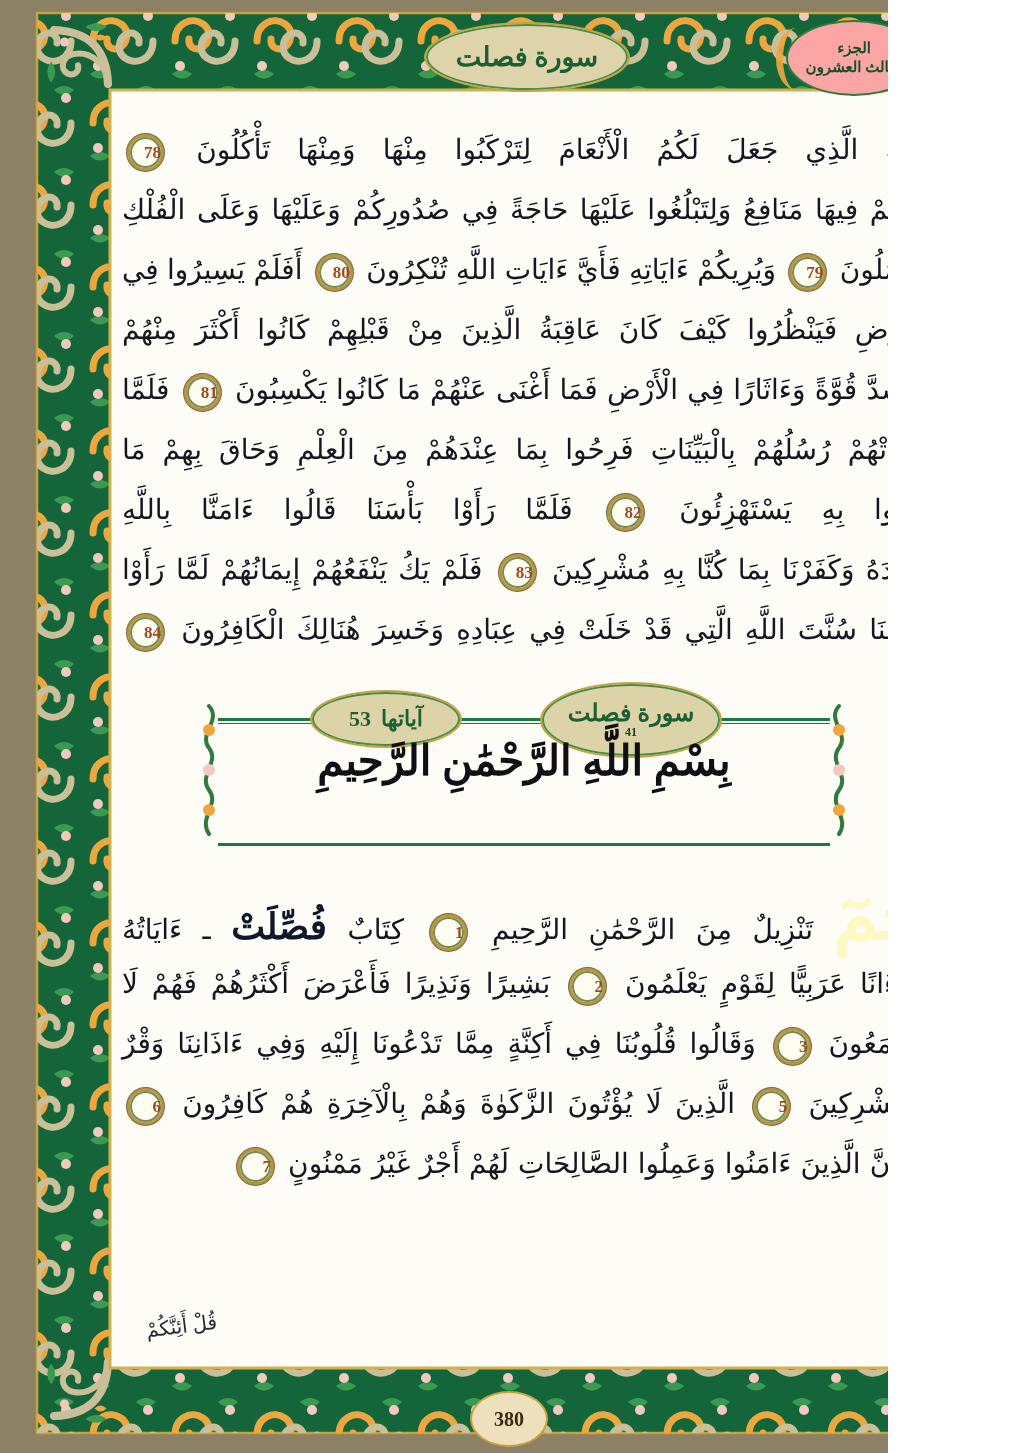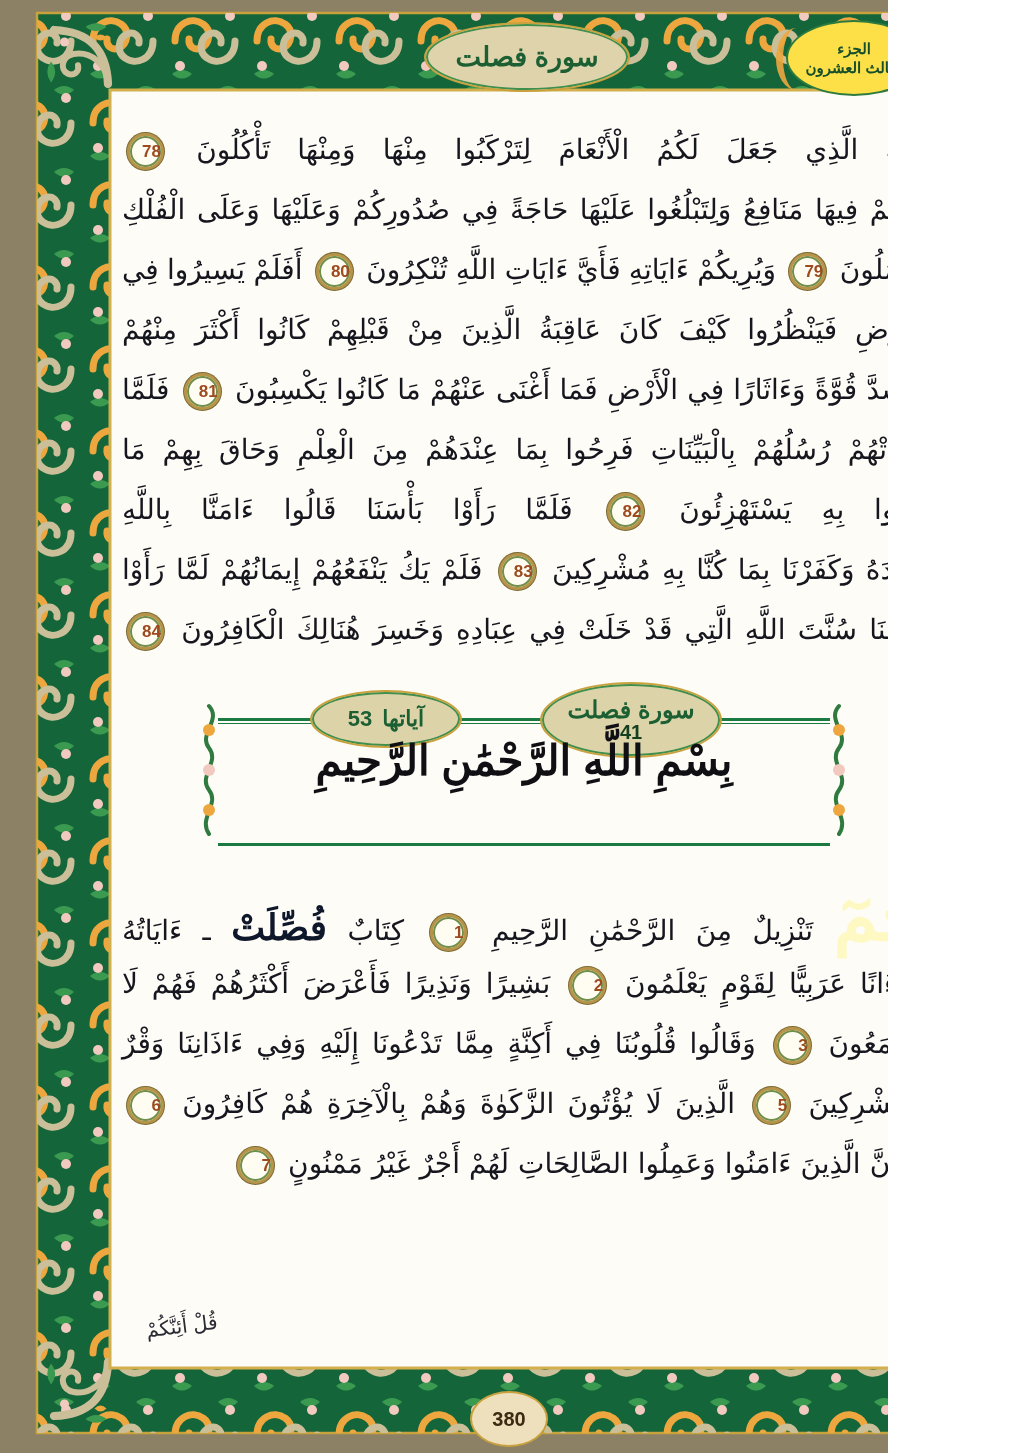--- a/index.html
+++ b/index.html
@@ -1,34 +1,34 @@
 <!DOCTYPE html>
 <html lang="ar"><head>
 <meta charset="utf-8">
 <style>
   * { box-sizing: border-box; margin: 0; padding: 0; }
   html,body { margin:0; }
   .screen {
     position: relative; width: 888px; height: 1453px;
     background: #8c8164; overflow: hidden;
-    font-family: Liberation Sans, sans-serif;
+    font-family: Liberation Serif, serif;
   }
   svg.frame { position:absolute; left:0; top:0; }
 
   
   .cartouche {
     position:absolute; left:424px; top:22px; width:206px; height:70px;
     background:#ded3ab; border:2px solid #c9a23f; border-radius:50%;
     box-shadow: inset 0 0 0 2px #3f8f4e;
     display:flex; align-items:center; justify-content:center;
     color:#1c5f33; font-size:27px; font-weight:bold;
   }
   .juz-oval {
     position:absolute; left:786px; top:20px; width:136px; height:76px;
-    background:#fde047; border:2px solid #2f7a3e; border-radius:50%;
+    background:#fca5a5; border:2px solid #2f7a3e; border-radius:50%;
     display:flex; flex-direction:column; justify-content:center; text-align:center;
     color:#174e2b; font-weight:bold; font-size:15px; line-height:1.3;
   }
   .juz-oval::before{
     content:""; position:absolute; left:-12px; top:6px; width:34px; height:62px;
     border-radius:50%; border-left:7px solid #eea73f; opacity:.9;
   }
   .thumn {
     position:absolute; left:941px; top:131px; width:54px; height:54px;
     background:#ffffff; border-radius:50%;
@@ -78,21 +78,21 @@
   .rule-top    { top:22px;   border-top:3px solid #1b7a42; border-bottom:1px solid #1b7a42; height:6px; }
   .rule-bottom { bottom:0;   border-top:3px solid #1b7a42; }
   .oval-title {
     position:absolute; left:330px; top:-14px; width:182px; height:76px;
     background:#ddd3a9; border:2px solid #c9a23f; border-radius:50%;
     box-shadow: inset 0 0 0 2px #3f8f4e;
     display:flex; flex-direction:column; align-items:center; justify-content:center;
     color:#1c5f33; font-weight:bold;
   }
   .oval-title .t1 { font-size:24px; line-height:1.05; }
-  .oval-title .t2 { font-size:20px; line-height:1.05; color:#14401f; }
+  .oval-title .t2 { font-size:12px; line-height:1.05; color:#14401f; }
   .oval-ayat {
     position:absolute; left:100px; top:-6px; width:152px; height:58px;
     background:#ddd3a9; border:2px solid #c9a23f; border-radius:50%;
     box-shadow: inset 0 0 0 2px #3f8f4e;
     display:flex; align-items:center; justify-content:center; gap:10px;
     direction:rtl; color:#1c5f33; font-weight:bold; font-size:22px;
   }
   .bismillah {
     position:absolute; top:40px; left:0; right:0; text-align:center;
     direction:rtl; font-size:42px; color:#101014; font-weight:bold;

